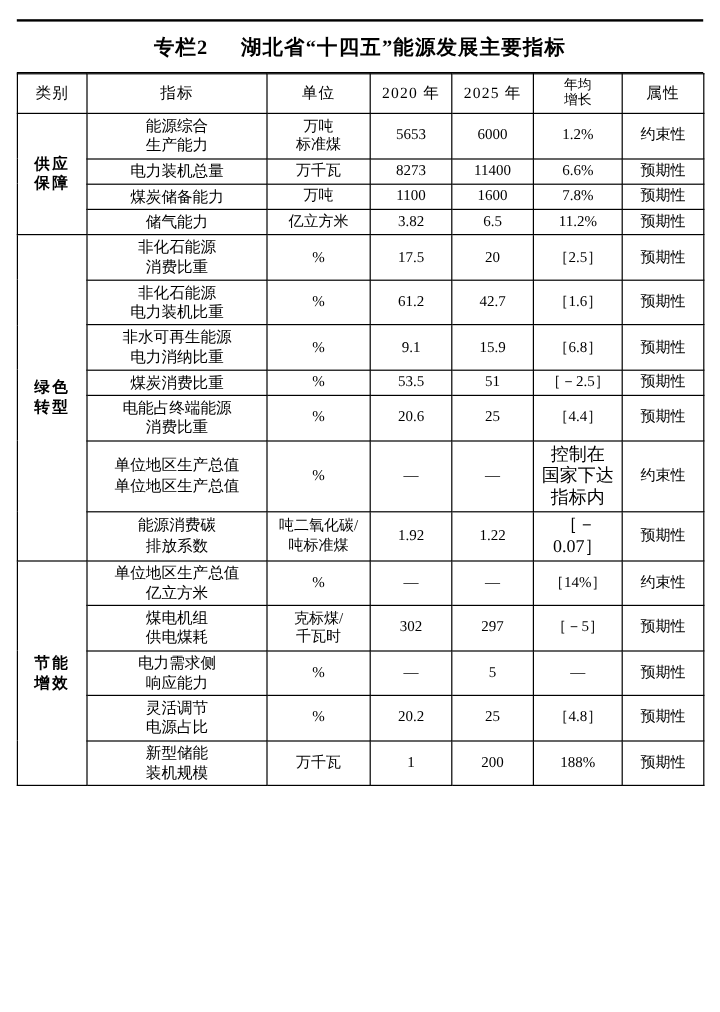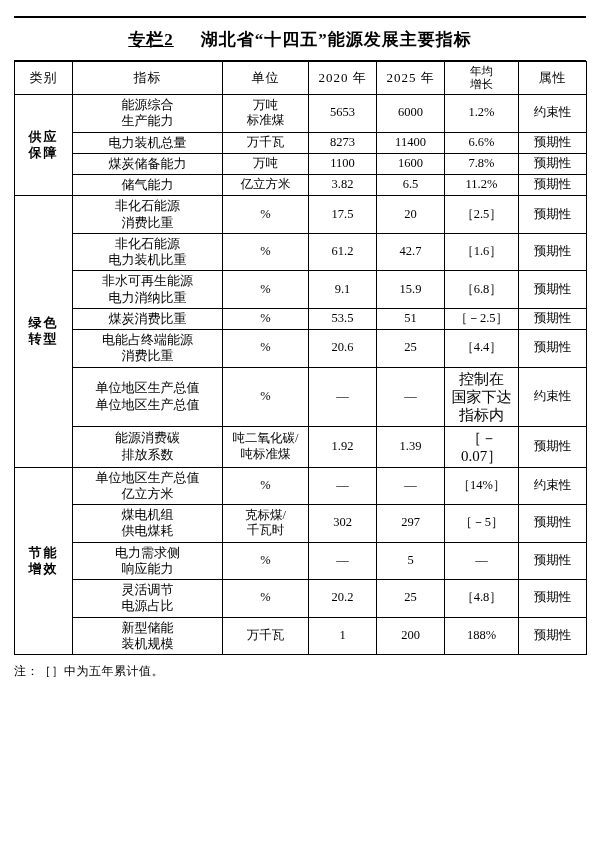--- a/index.html
+++ b/index.html
@@ -31,21 +31,20 @@
     margin-top: 16px;
   }
   .title-text {
     font-size: 17px;
     font-weight: bold;
     letter-spacing: 1px;
     white-space: nowrap;
   }
   .title-text .t-num {
     margin-right: 27px;
-    text-decoration: underline;
   }
   table.ind {
     width: 572px;
     border-collapse: collapse;
     table-layout: fixed;
     font-size: 12.5px;
   }
   table.ind col.c-cat { width: 58px; }
   table.ind col.c-ind { width: 150px; }
   table.ind col.c-unit { width: 86px; }
@@ -297,21 +296,21 @@
       <tr>
         <td class="ind-name">
           <span class="lbl-line">能源消费碳</span>
           <span class="lbl-line">排放系数</span>
         </td>
         <td class="unit two">
           <span class="lbl-line">吨二氧化碳/</span>
           <span class="lbl-line">吨标准煤</span>
         </td>
         <td class="num">1.92</td>
-        <td class="num">1.39</td>
+        <td class="num">1.22</td>
         <td class="growth small">［－0.07］</td>
         <td class="attr">预期性</td>
       </tr>
 
       <tr class="grp-start">
         <td class="cat" rowspan="5">
           <span class="vert">
             <span>节能</span>
             <span>增效</span>
           </span>
@@ -377,15 +376,14 @@
           <span class="lbl-line">万千瓦</span>
         </td>
         <td class="num">1</td>
         <td class="num">200</td>
         <td class="growth">188%</td>
         <td class="attr">预期性</td>
       </tr>
     </tbody>
   </table>
 
-  <div class="footnote">注：［］中为五年累计值。</div>
 
 </div>
 
 </body></html>

